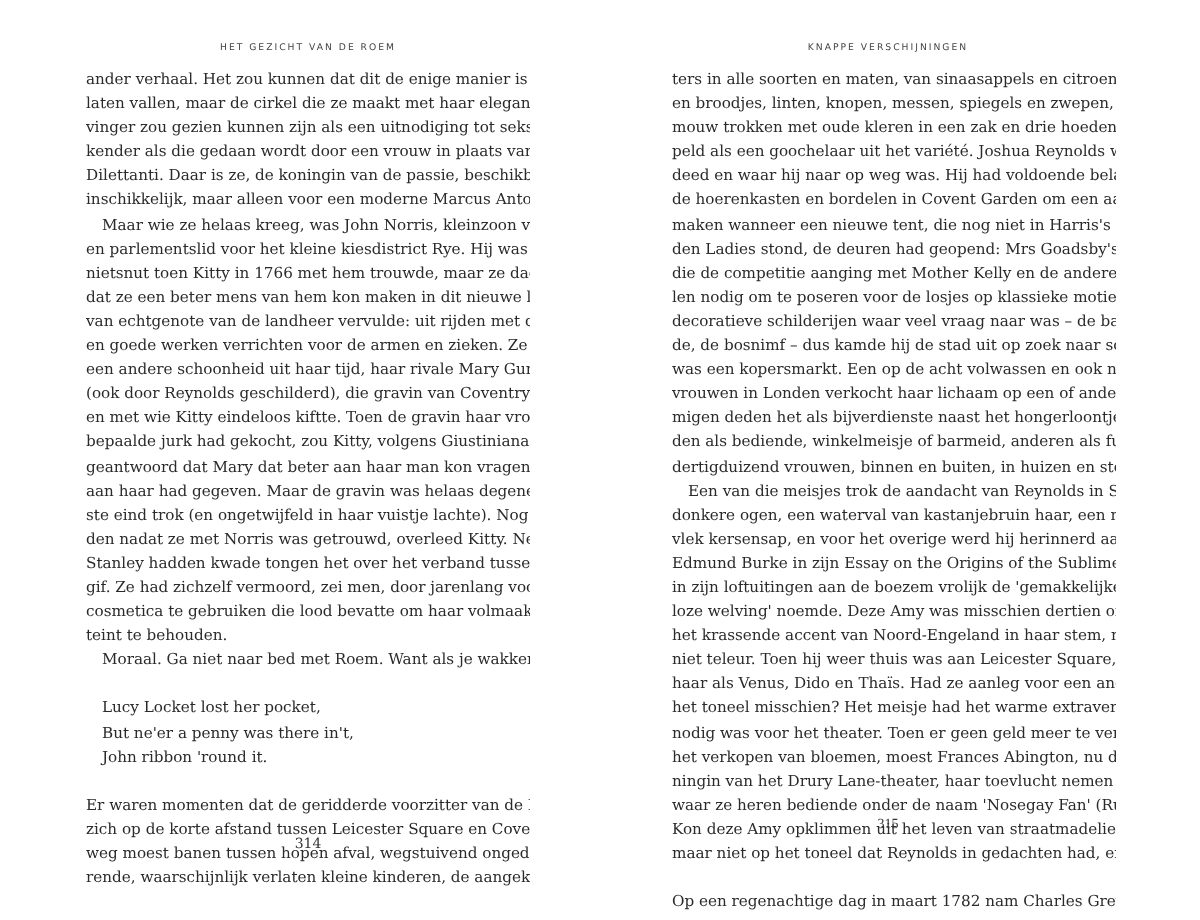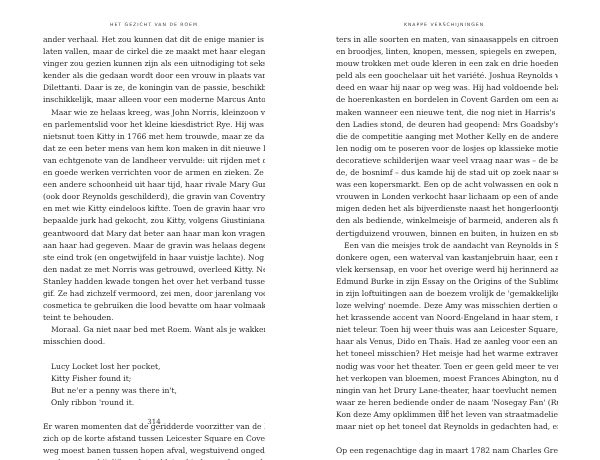--- a/index.html
+++ b/index.html
@@ -49,27 +49,25 @@
     <span class="line">bepaalde jurk had gekocht, zou Kitty, volgens Giustiniana Wynne, hebben</span>
     <span class="line">geantwoord dat Mary dat beter aan haar man kon vragen, omdat die hem</span>
     <span class="line">aan haar had gegeven. Maar de gravin was helaas degene die aan het lang-</span>
     <span class="line">ste eind trok (en ongetwijfeld in haar vuistje lachte). Nog geen vier maan-</span>
     <span class="line">den nadat ze met Norris was getrouwd, overleed Kitty. Net als bij Venetia</span>
     <span class="line">Stanley hadden kwade tongen het over het verband tussen schoonheid en</span>
     <span class="line">gif. Ze had zichzelf vermoord, zei men, door jarenlang voor haar gezicht</span>
     <span class="line">cosmetica te gebruiken die lood bevatte om haar volmaakt melkwitte</span>
     <span class="line last">teint te behouden.</span>
     <span class="line indent">Moraal. Ga niet naar bed met Roem. Want als je wakker wordt ben je</span>
-    <span class="line last">misschien dood.</span>
     <span class="line gap"></span>
     <div class="verse">
       <span class="line">Lucy Locket lost her pocket,</span>
-      <span class="line">Kitty Fisher found it;</span>
       <span class="line">But ne'er a penny was there in't,</span>
-      <span class="line">Only ribbon 'round it.</span>
+      <span class="line">John ribbon 'round it.</span>
     </div>
     <span class="line gap"></span>
     <span class="line">Er waren momenten dat de geridderde voorzitter van de Royal Academy</span>
     <span class="line">zich op de korte afstand tussen Leicester Square en Covent Garden een</span>
     <span class="line">weg moest banen tussen hopen afval, wegstuivend ongedierte, jamme-</span>
     <span class="line">rende, waarschijnlijk verlaten kleine kinderen, de aangekoekte resten</span>
 
   </div>
   <div class="folio">314</div>
 </div>

